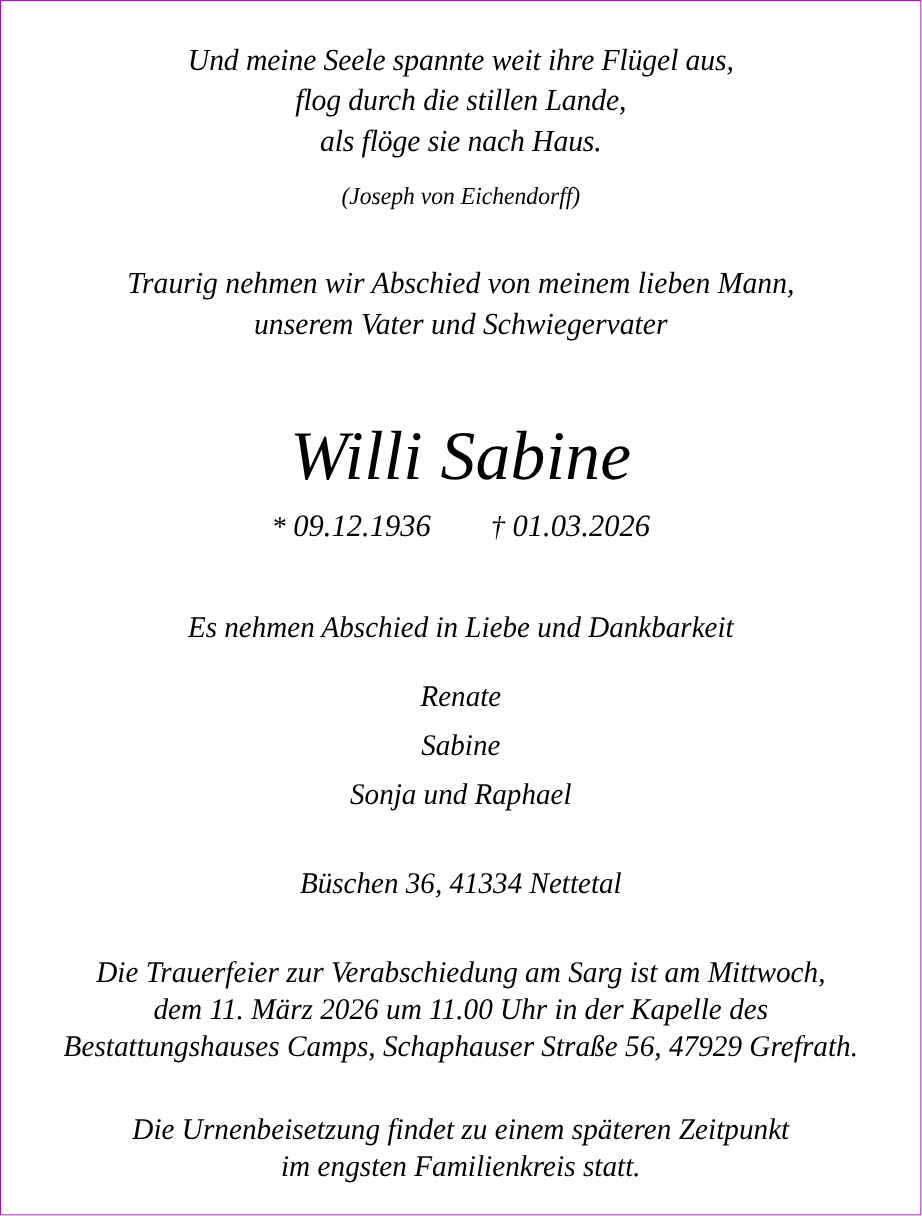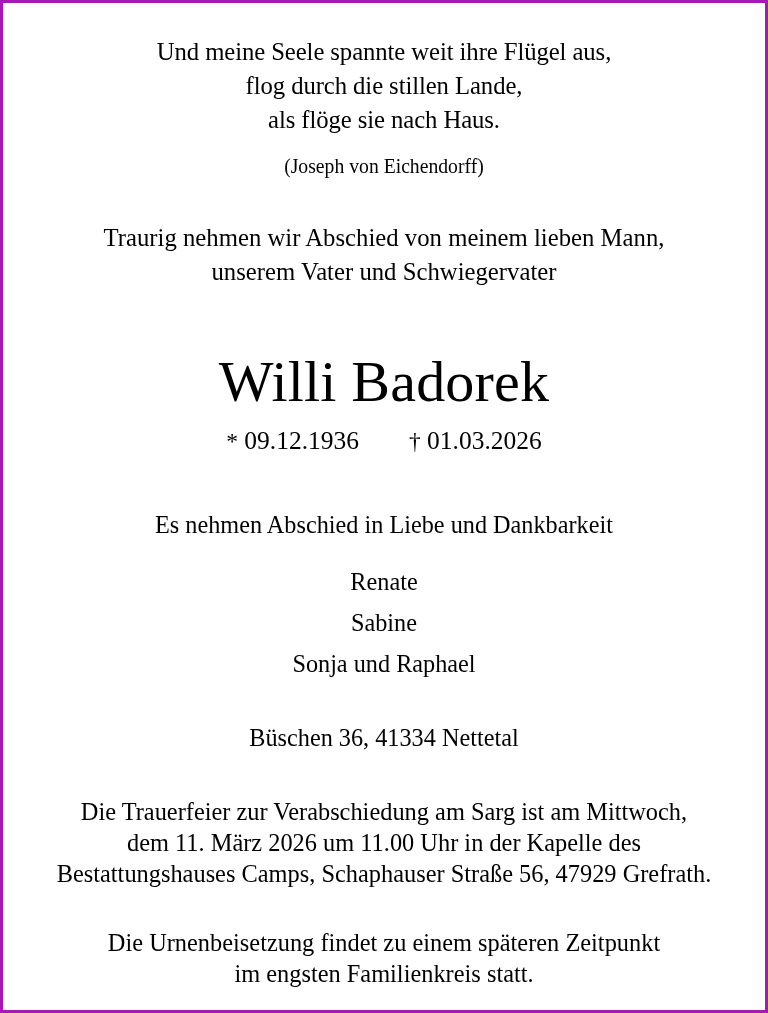--- a/index.html
+++ b/index.html
@@ -10,26 +10,27 @@
   body {
     font-family: "Liberation Serif", "DejaVu Serif", serif;
     color: #000000;
   }
   .obituary-card {
     position: relative;
     width: 768px;
     height: 1013px;
     box-sizing: border-box;
     background: #ffffff;
-    border: 3px solid #a21caf;
+    border: 1px solid #a21caf;
     overflow: hidden;
     display: flex;
     flex-direction: column;
     align-items: flex-end;
     padding: 0;
+    font-style: italic;
   }
   .inner {
     width: 100%;
     box-sizing: border-box;
     padding: 22px 22px 0 22px;
     text-align: center;
   }
   
   .poem {
     margin-top: 10px;
@@ -142,21 +143,21 @@
       <span class="poem-line">flog durch die stillen Lande,</span>
       <span class="poem-line">als flöge sie nach Haus.</span>
     </div>
     <div class="poem-attribution">(Joseph von Eichendorff)</div>
 
     <div class="intro">
       <span class="intro-line">Traurig nehmen wir Abschied von meinem lieben Mann,</span>
       <span class="intro-line">unserem Vater und Schwiegervater</span>
     </div>
 
-    <div class="deceased-name">Willi Badorek</div>
+    <div class="deceased-name">Willi Sabine</div>
     <div class="life-dates">
       <span class="symbol">*</span>
       <span>09.12.1936</span>
       <span class="date-sep"></span>
       <span class="symbol">†</span>
       <span>01.03.2026</span>
     </div>
 
     <div class="mourning-lead">Es nehmen Abschied in Liebe und Dankbarkeit</div>
     <div class="mourners">

